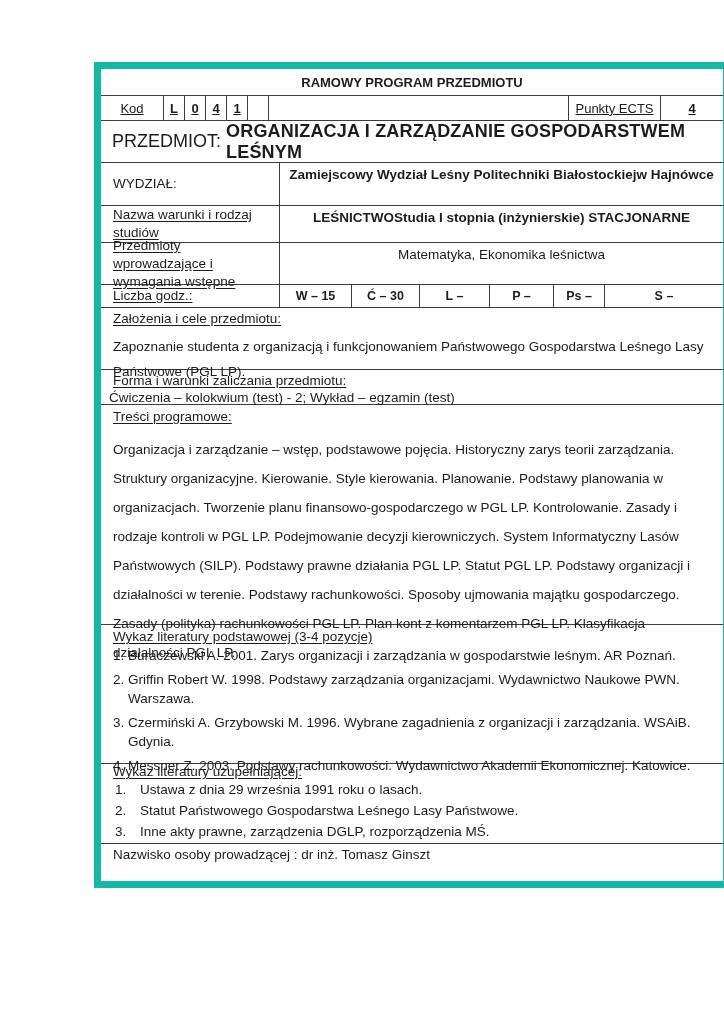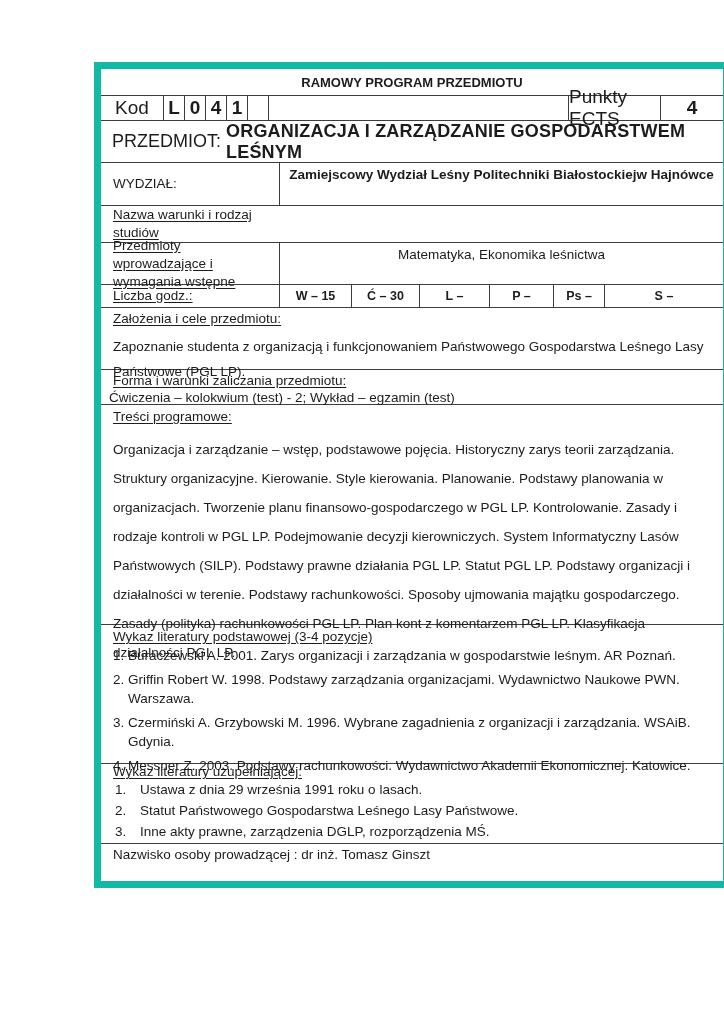--- a/index.html
+++ b/index.html
@@ -23,21 +23,21 @@
   .cell { border-left: 1px solid #3d3d3d; }
   .cell:first-child { border-left: none; }
   .u { text-decoration: underline; text-underline-offset: 2px; }
   .b { font-weight: bold; }
 
   
   .r-title { height: 26px; align-items: center; justify-content: center; }
   .r-title span { font-weight: bold; font-size: 13px; }
 
   
-  .r-kod { height: 25px; font-size: 19px; }
+  .r-kod { height: 25px; font-size: 13px; text-decoration: underline; }
   .r-kod .cell { display: flex; align-items: center; justify-content: center; }
   .kod-label { width: 62px; }
   .code-box { width: 21px; font-weight: bold; }
   .kod-spacer { flex: 1; }
   .ects-label { width: 92px; }
   .ects-value { width: 63px; font-weight: bold; }
 
   
   .r-subject { height: 42px; align-items: center; padding-left: 11px; font-size: 18px; justify-content: center; }
   .r-subject .name { font-weight: bold; margin-left: 5px; letter-spacing: 0.2px; }
@@ -107,20 +107,24 @@
     <div class="cell right-col b">
       <div>Zamiejscowy Wydział Leśny Politechniki Białostockiej</div>
       <div>w Hajnówce</div>
     </div>
   </div>
 
   <div class="row r-field">
     <div class="cell left-col">
         <span class="u">Nazwa warunki i rodzaj studiów</span>
       </div>
+    <div class="cell right-col b">
+      <div>LEŚNICTWO</div>
+      <div>Studia I stopnia (inżynierskie) STACJONARNE</div>
+    </div>
   </div>
 
   <div class="row r-prereq">
     <div class="cell left-col">
         <span class="u">Przedmioty wprowadzające i wymagania wstępne</span>
       </div>
     <div class="cell right-col">Matematyka, Ekonomika leśnictwa</div>
   </div>
 
   <div class="row r-hours">

